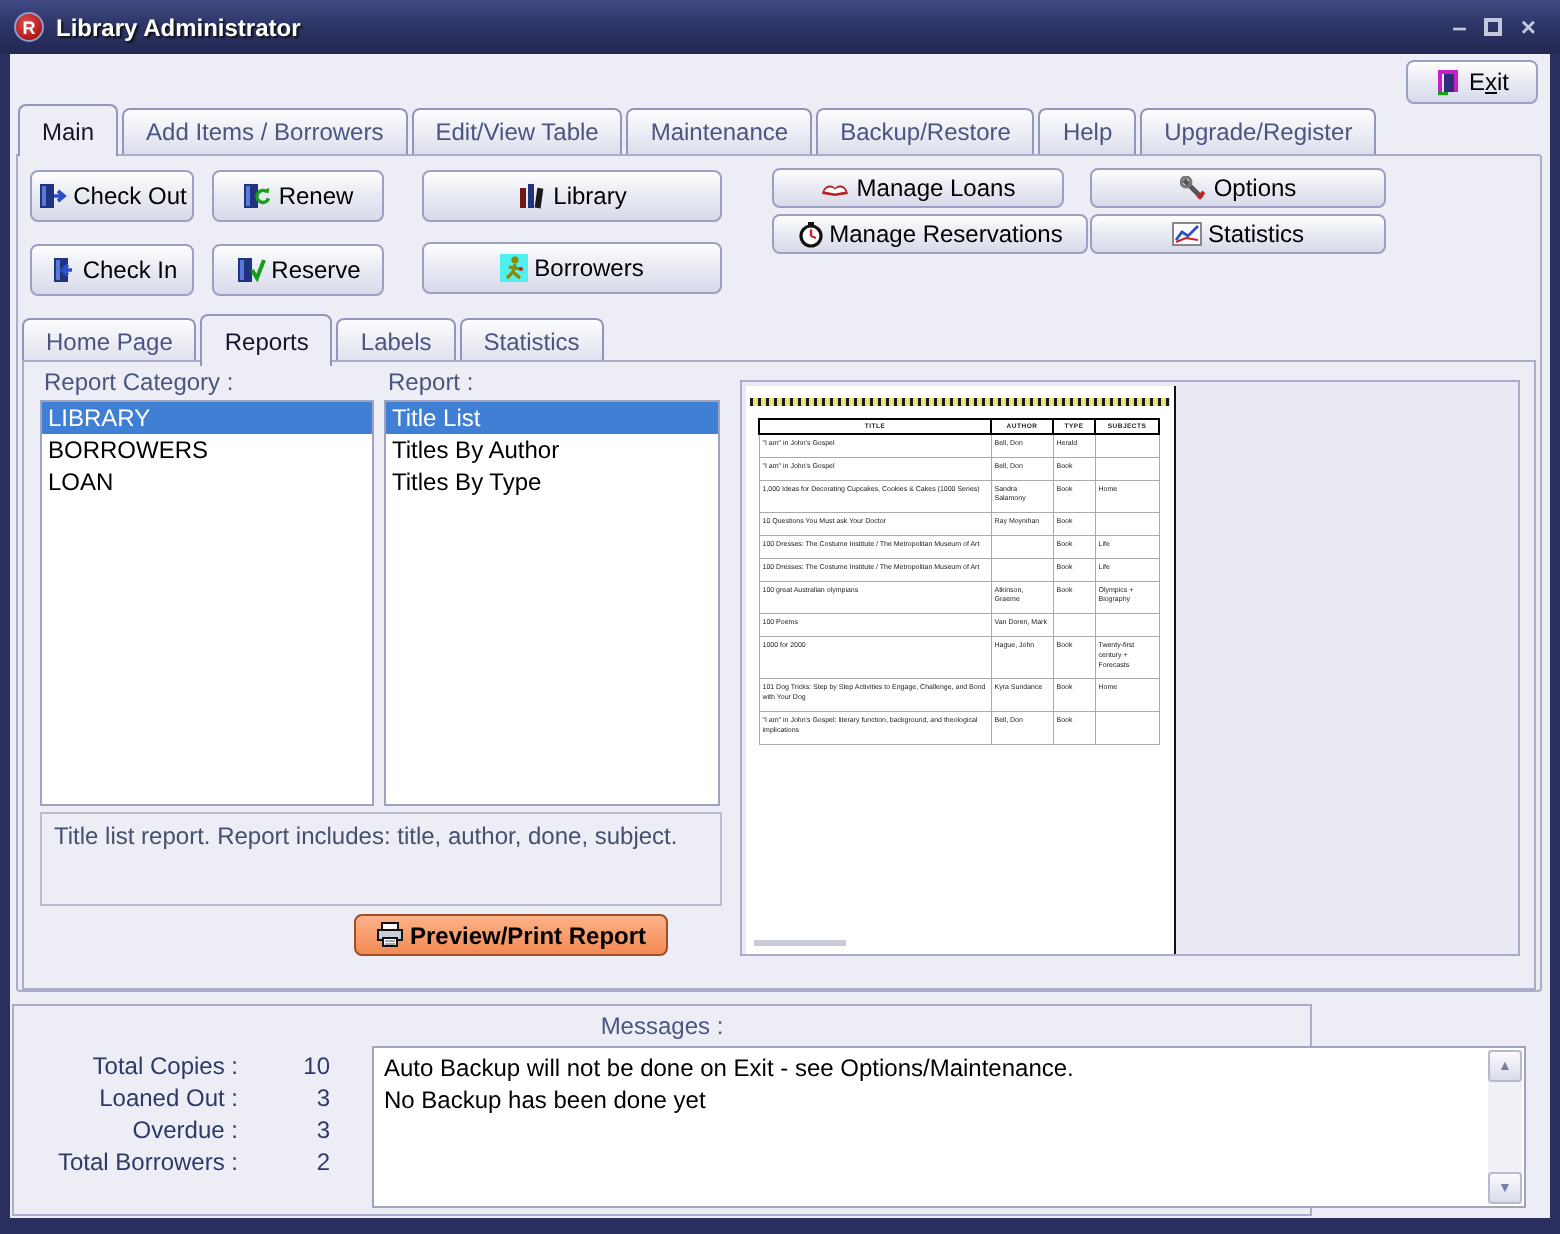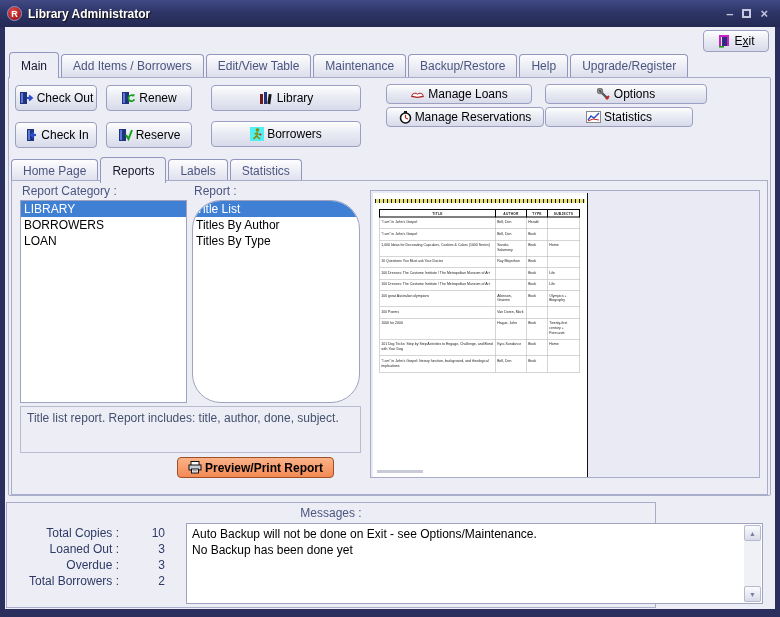--- a/index.html
+++ b/index.html
@@ -196,21 +196,21 @@
       </svg>
       <span>Library</span>
     </div>
     <div class="btn tb" style="left:377px;top:6px;width:146px;height:20px;">
       <svg class="icon-svg" width="15" height="12" viewBox="0 0 15 12">
         <path d="M1 9 C2 4 6 4 7.5 6 C9 4 13 4 14 9 L7.5 10 Z" fill="#B22222"></path>
         <path d="M2.2 7.8 C3.2 5.2 6 5.2 7.5 6.8 C9 5.2 11.8 5.2 12.8 7.8 L7.5 8.8 Z" fill="#fff"></path>
       </svg>
       <span>Manage Loans</span>
     </div>
-    <div class="btn tb" style="left:536px;top:6px;width:162px;height:20px;">
+    <div class="btn tb" style="left:536px;top:6px;width:148px;height:20px;">
       <svg class="icon-svg" width="14" height="13" viewBox="0 0 14 13">
         <path d="M2 2 L11 11" stroke="#555" stroke-width="2.4"></path>
         <circle cx="3" cy="3" r="2.4" fill="none" stroke="#777" stroke-width="1.6"></circle>
         <path d="M9 11 L12 8" stroke="#CC2020" stroke-width="2"></path>
       </svg>
       <span>Options</span>
     </div>
     <div class="btn tb" style="left:6px;top:44px;width:82px;height:26px;">
       <svg class="icon-svg" width="15" height="14" viewBox="0 0 15 14">
         <rect x="4" y="1" width="7" height="12" fill="#20337E"></rect>
@@ -262,21 +262,21 @@
 
     <div class="sub-panel">
       <div class="field-label" style="left:10px;top:3px;">Report Category :</div>
       <div class="listbox" style="left:8px;top:19px;width:167px;height:203px;">
         <div class="li selected">LIBRARY</div>
         <div class="li">BORROWERS</div>
         <div class="li">LOAN</div>
       </div>
 
       <div class="field-label" style="left:182px;top:3px;">Report :</div>
-      <div class="listbox" style="left:180px;top:19px;width:168px;height:203px;border-radius:29px;">
+      <div class="listbox" style="left:180px;top:19px;width:168px;height:203px;">
         <div class="li selected">Title List</div>
         <div class="li">Titles By Author</div>
         <div class="li">Titles By Type</div>
       </div>
 
       <div class="desc-box">Title list report. Report includes: title, author, done, subject.</div>
 
       <div class="btn print-btn">
         <svg class="icon-svg" width="14" height="13" viewBox="0 0 14 13">
           <rect x="3" y="0.5" width="8" height="4" fill="#fff" stroke="#111"></rect>

